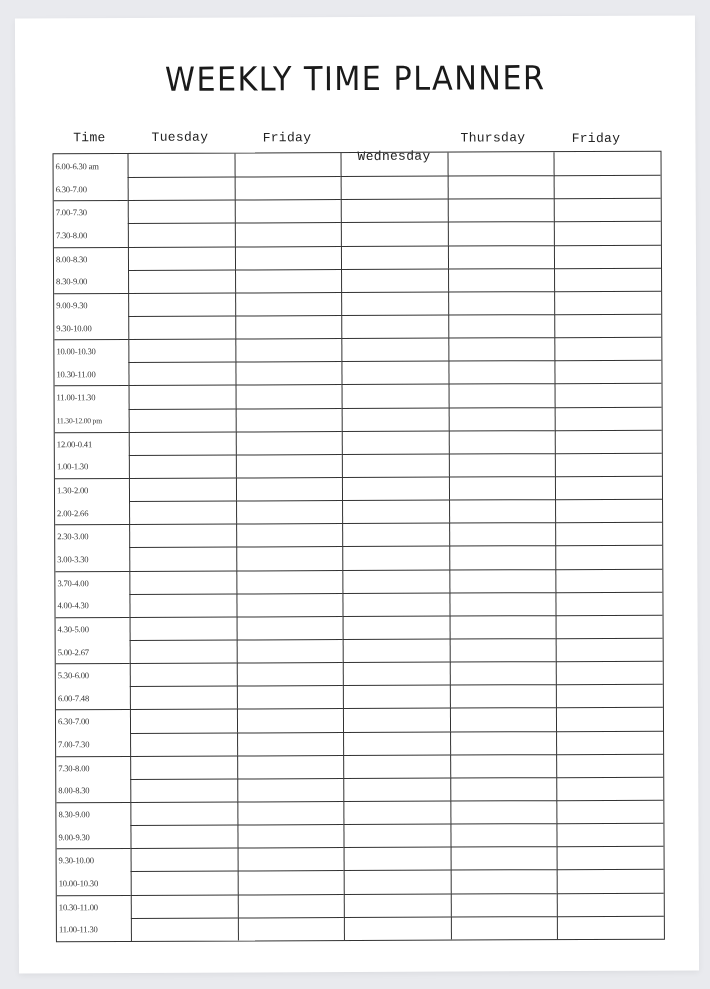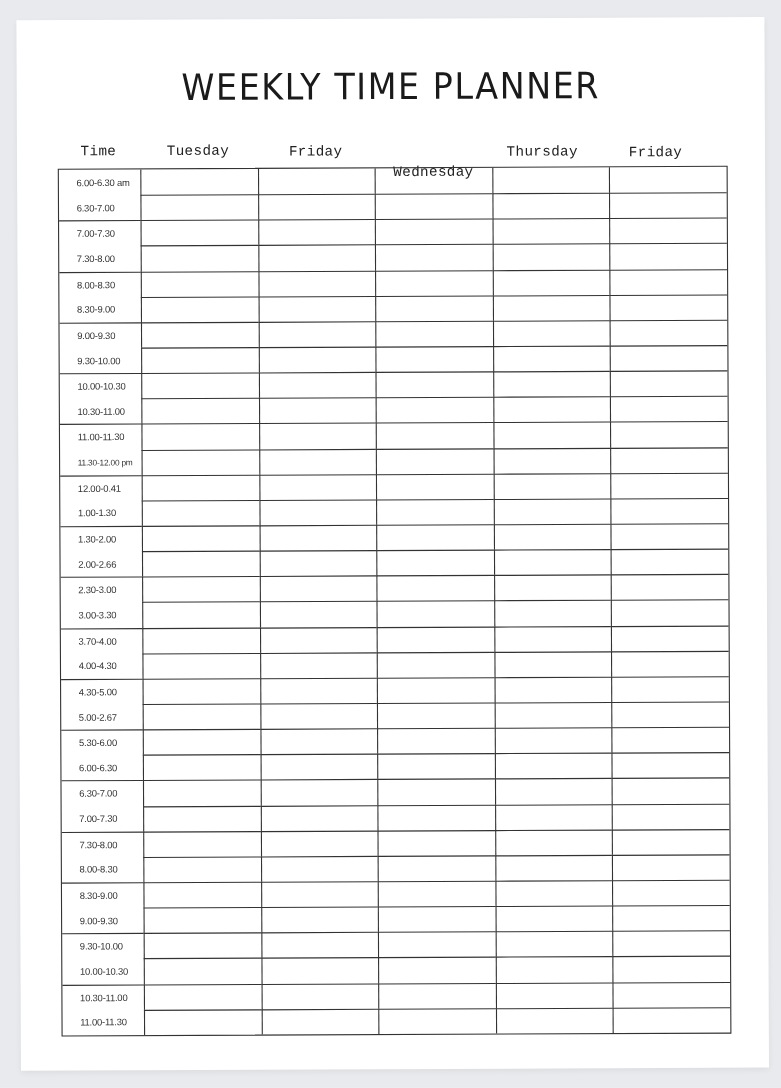--- a/index.html
+++ b/index.html
@@ -70,24 +70,24 @@
     .cell {
       box-sizing: border-box;
       border-left: 1.2px solid #333;
       border-top: 1.2px solid #333;
       height: 100%;
     }
     .row.first .cell { border-top: none; }
     .cell.time {
       width: 74px;
       border-left: none;
-      font-family: Liberation Sans, sans-serif;
+      font-family: Liberation Serif, serif;
       font-size: 8.6px;
       color: #333;
-      padding-left: 16px;
+      padding-left: 2px;
       display: flex;
       align-items: center;
       white-space: nowrap;
       letter-spacing: -0.2px;
     }
     .cell.time.small { font-size: 7.6px; text-align: center; }
     .cell.time.noborder { border-top: none; }
     .cell.day { flex: 1; }
   </style>
 </head>
@@ -284,21 +284,21 @@
       </div>
       <div class="row">
         <div class="cell time">5.30-6.00</div>
         <div class="cell day"></div>
         <div class="cell day"></div>
         <div class="cell day"></div>
         <div class="cell day"></div>
         <div class="cell day"></div>
       </div>
       <div class="row">
-        <div class="cell time noborder">6.00-6.30</div>
+        <div class="cell time noborder">6.00-7.48</div>
         <div class="cell day"></div>
         <div class="cell day"></div>
         <div class="cell day"></div>
         <div class="cell day"></div>
         <div class="cell day"></div>
       </div>
       <div class="row">
         <div class="cell time">6.30-7.00</div>
         <div class="cell day"></div>
         <div class="cell day"></div>

